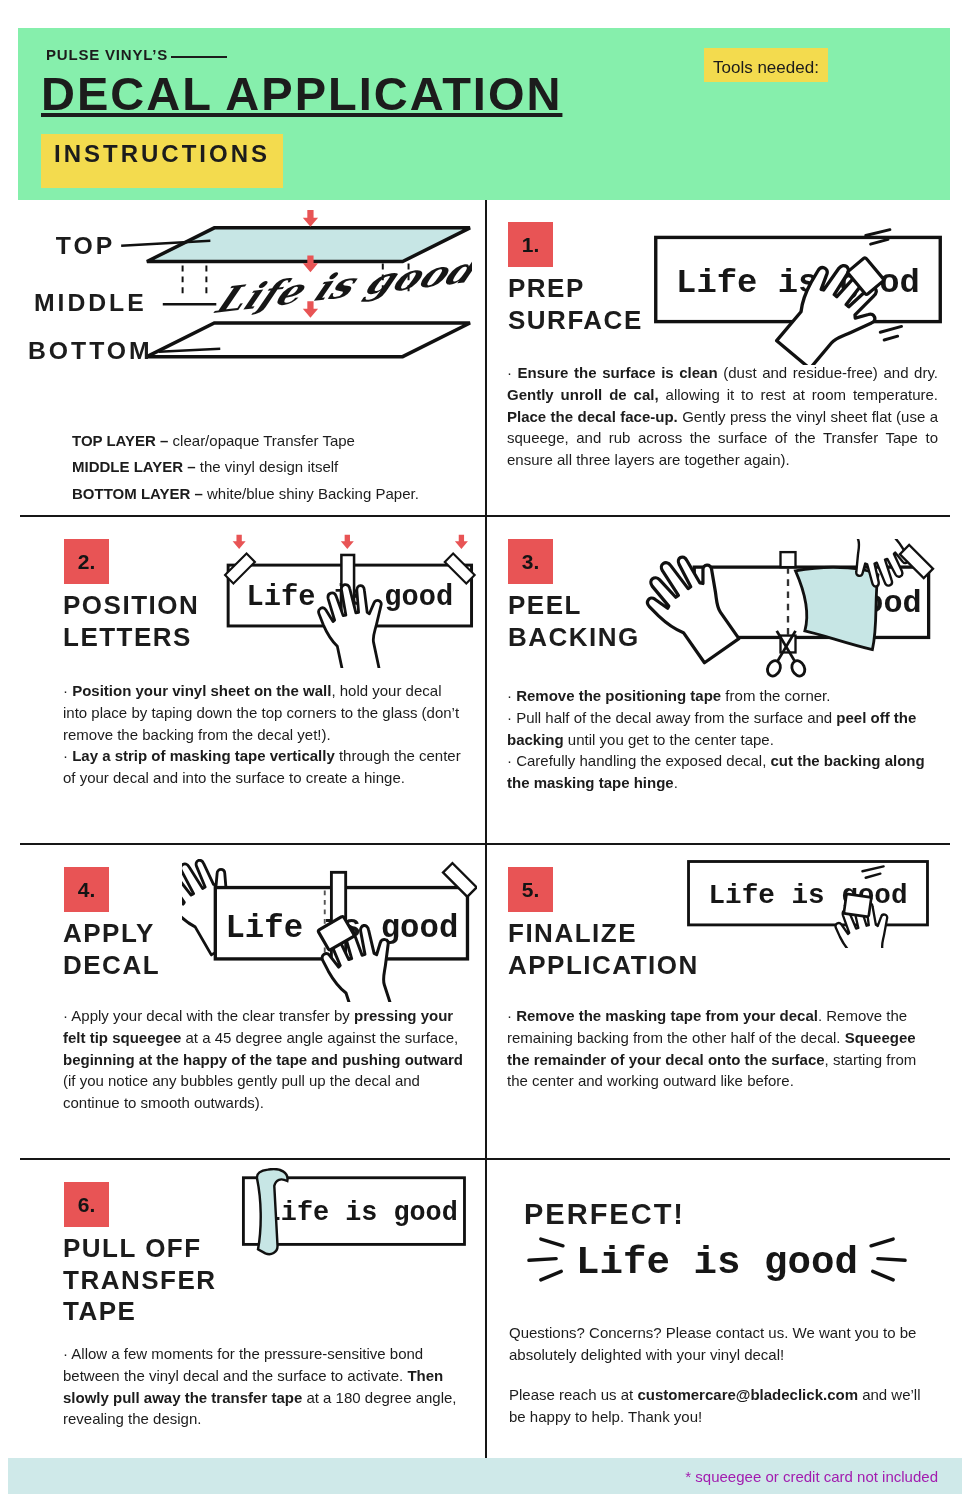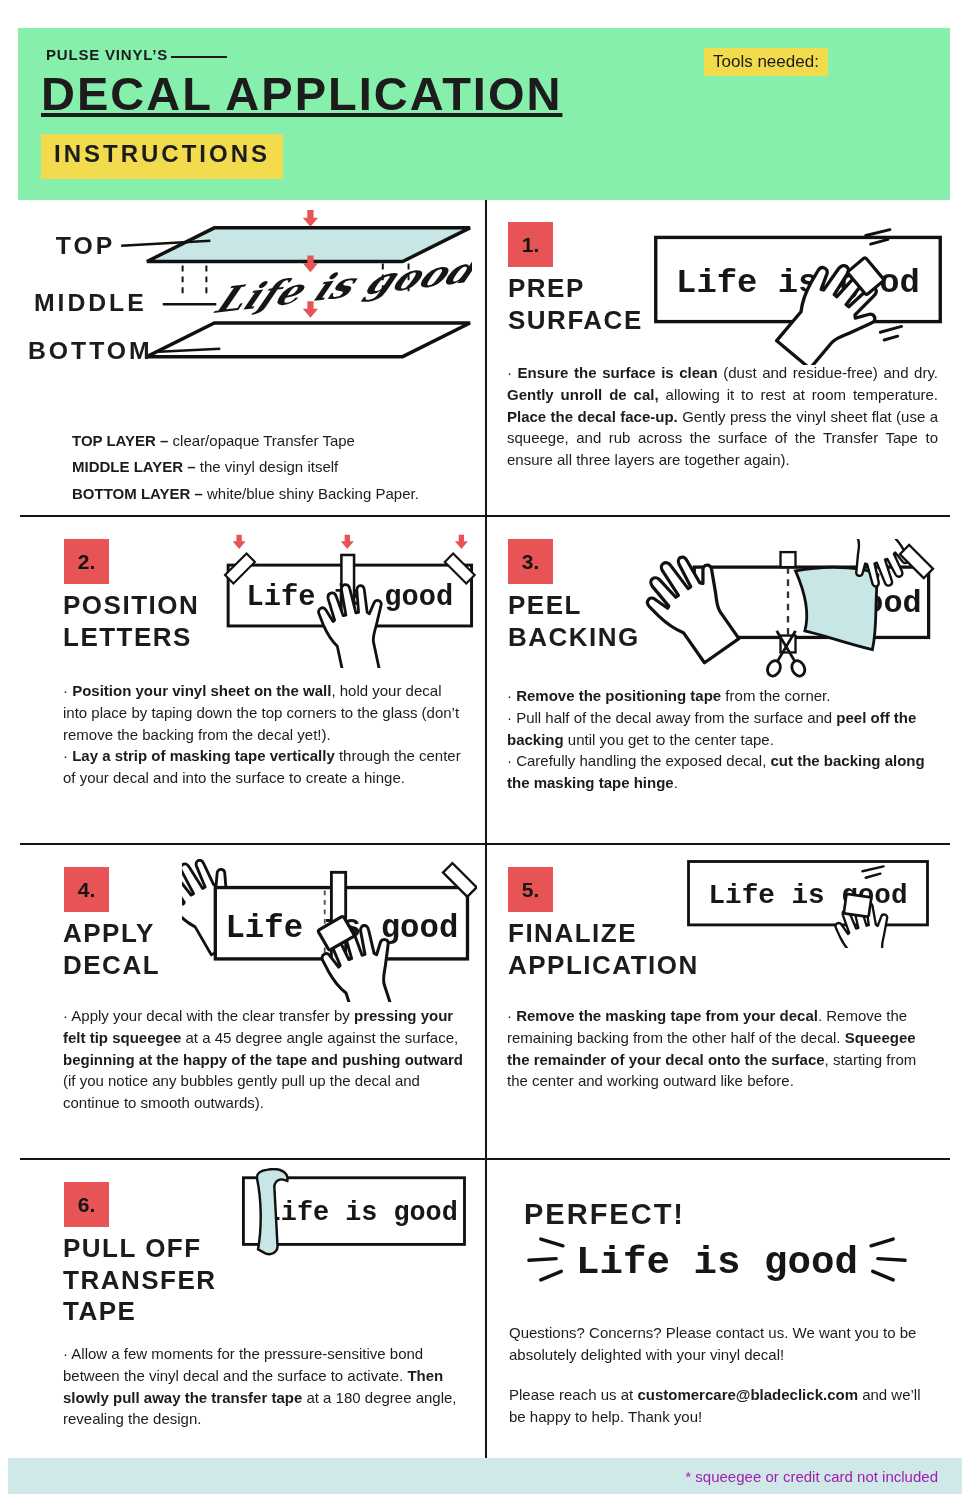--- a/index.html
+++ b/index.html
@@ -4,24 +4,24 @@
 <style>
   html,body{margin:0;padding:0;}
   body{width:970px;height:1500px;background:#fff;position:relative;
        font-family:"Liberation Sans","DejaVu Sans",sans-serif;color:#1c1c1c;}
   b{font-weight:bold;}
   
   .header{position:absolute;left:18px;top:28px;width:932px;height:172px;background:#86efac;}
   .brand{position:absolute;left:28px;top:18px;font-size:15px;font-weight:bold;letter-spacing:0.8px;}
   .brand-line{display:inline-block;width:56px;height:2px;background:#1c1c1c;margin-left:3px;margin-bottom:2px;}
   .big-title{position:absolute;left:23px;top:38px;font-size:47px;font-weight:bold;letter-spacing:2px;margin:0;text-decoration:underline;}
-  .subtitle{position:absolute;left:23px;top:106px;background:#f3db4e;padding:6px 13px 11px;
+  .subtitle{position:absolute;left:23px;top:106px;background:#f3db4e;padding:6px 13px 20px;
             font-size:24px;font-weight:bold;letter-spacing:3px;}
   .tools{position:absolute;left:686px;top:20px;width:240px;}
-  .tools-label{display:inline-block;background:#f3db4e;padding:4px 9px 4px;font-size:17px;}
+  .tools-label{display:inline-block;background:#f3db4e;padding:10px 9px 4px;font-size:17px;}
   .tools ul{margin:12px 0 0 20px;padding:0;font-size:15.5px;line-height:1.5;}
   
   .grid{position:absolute;left:20px;top:200px;width:930px;display:grid;
         grid-template-columns:467px 463px;grid-template-rows:317px 328px 315px 298px;}
   .cell{position:relative;box-sizing:border-box;overflow:hidden;}
   .cell.l{border-right:2px solid #161616;}
   .cell.hb{border-bottom:2px solid #161616;}
   .badge{position:absolute;top:22px;width:45px;height:45px;background:#e85455;
          display:flex;align-items:center;justify-content:center;
          font-size:21px;font-weight:bold;color:#141414;}

